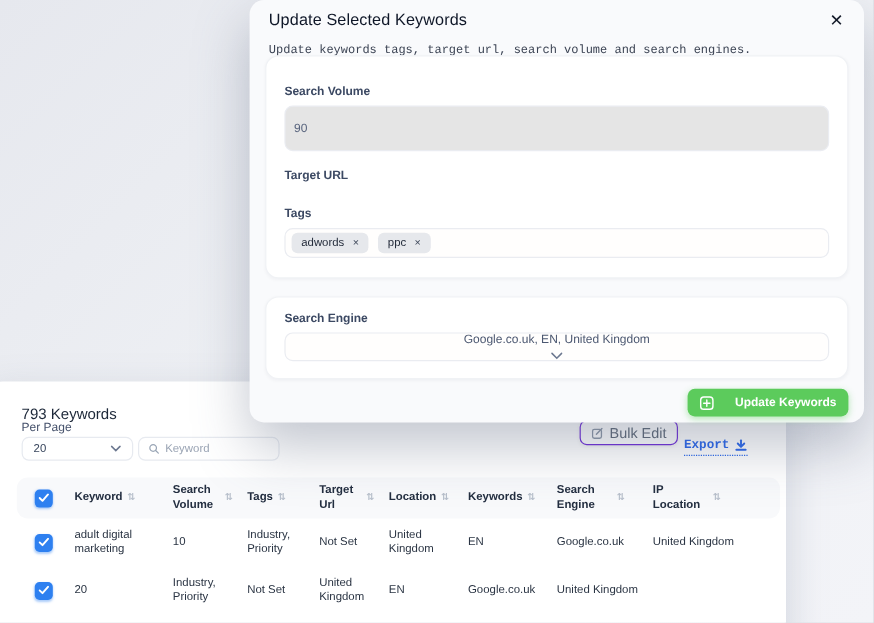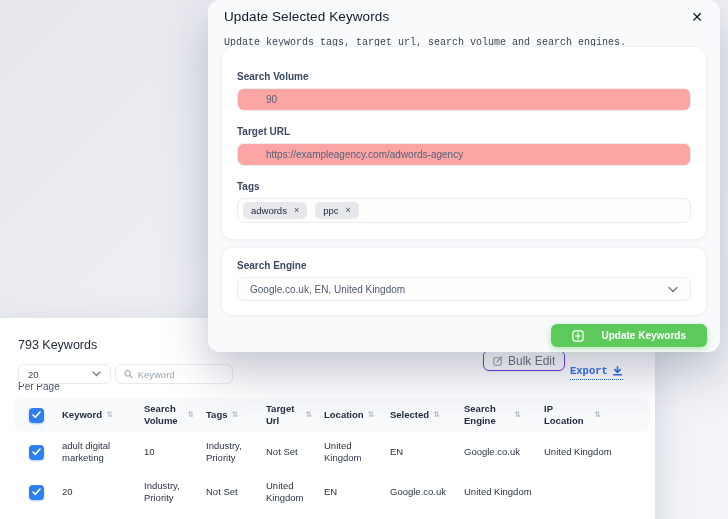--- a/index.html
+++ b/index.html
@@ -10,21 +10,21 @@
     background:linear-gradient(135deg,#e6e8ee 0%,#eef0f4 45%,#f3f4f8 100%);
   }
 
   
   .kw-panel {
     position:absolute; left:-14px; top:318px; width:669px; height:230px;
     background:#ffffff; border-radius:16px;
     box-shadow:0 12px 34px rgba(118,128,150,.28);
   }
   .kw-heading { position:absolute; left:32px; top:20px; font-size:12.5px; font-weight:normal; color:#1c2738; }
-  .kw-perpage-label { position:absolute; left:32px; top:33px; font-size:10px; color:#44506a;margin-top:30px; }
+  .kw-perpage-label { position:absolute; left:32px; top:33px; font-size:10px; color:#44506a; }
   .pp-select {
     position:absolute; left:32px; top:46px; width:93px; height:20px;
     background:#fff; border:1px solid #e7eaf0; border-radius:6px;
     display:flex; align-items:center; justify-content:space-between; padding:0 9px;
     font-size:9.5px; color:#3a475e; cursor:pointer;
   }
   .kw-search {
     position:absolute; left:129px; top:46px; width:118px; height:20px;
     background:#fff; border:1px solid #e7eaf0; border-radius:6px;
     display:flex; align-items:center; gap:5px; padding:0 8px;
@@ -82,41 +82,41 @@
   }
   .m-card {
     position:absolute; left:13px; width:486px; background:#ffffff;
     border:1px solid #f0f2f5; border-radius:11px;
     box-shadow:0 1px 3px rgba(25,35,60,.04);
   }
   .card-fields { top:46px; padding:24px 15px 16px; }
   .card-engine { top:247px; padding:12px 15px 14px; }
   .f-label { display:block; font-size:10px; font-weight:bold; color:#3c4963; margin-bottom:6px; }
   .f-input {
-    width:100%; height:23px; border:1px solid #eaecf1; border-radius:7px;
-    background:#fca5a5; padding:0 28px; font-size:10px; color:#55617b;
+    width:100%; height:38px; border:1px solid #eaecf1; border-radius:7px;
+    background:#e5e5e5; padding:0 7px; font-size:10px; color:#55617b;
     font-family:inherit; outline:none;
   }
   .f-gap { height:15px; }
   .tags-box {
     width:100%; min-height:25px; border:1px solid #eaecf1; border-radius:7px;
     background:#fffefd; padding:3px 5px; display:flex; align-items:center; gap:8px;
   }
   .chip {
     background:#e6e8ec; border-radius:5px; padding:3px 8px;
     display:flex; align-items:center; gap:7px; font-size:9.5px; color:#232b3a;
   }
   .chip .x { color:#444e60; font-size:9px; cursor:pointer; line-height:1; }
   .sel-box {
     width:100%; height:24px; border:1px solid #eaecf1; border-radius:7px;
     background:#fffefd; padding:0 12px; display:flex; align-items:center;
-    justify-content:space-between; font-size:10px; color:#4c5871; cursor:pointer;
+    justify-content:space-between; font-size:10px; color:#4c5871; cursor:pointer;flex-direction:column;
   }
   .update-btn {
-    position:absolute; right:13px; top:324px; height:23px; padding:0 21px;
+    position:absolute; right:13px; top:324px; height:23px; padding:0 10px;
     background:#5ccb5c; border:none; border-radius:6px;
     display:flex; align-items:center; gap:18px; cursor:pointer;
     box-shadow:0 2px 6px rgba(92,203,92,.45);
   }
   .update-btn span { font-size:10px; font-weight:bold; color:#ffffff; }
 </style>
 </head>
 <body>
 
 <div id="stage">
@@ -180,21 +180,21 @@
           </div>
         <div class="cell">
             <span class="hlabel">Target Url</span>
             <span class="sort-ic">⇅</span>
           </div>
         <div class="cell">
             <span class="hlabel wide">Location</span>
             <span class="sort-ic">⇅</span>
           </div>
         <div class="cell">
-            <span class="hlabel wide">Selected</span>
+            <span class="hlabel wide">Keywords</span>
             <span class="sort-ic">⇅</span>
           </div>
         <div class="cell">
             <span class="hlabel">Search Engine</span>
             <span class="sort-ic">⇅</span>
           </div>
         <div class="cell">
             <span class="hlabel">IP Location</span>
             <span class="sort-ic">⇅</span>
           </div>
@@ -240,21 +240,20 @@
   <div class="modal">
     <div class="modal-title">Update Selected Keywords</div>
     <div class="modal-sub">Update keywords tags, target url, search volume and search engines.</div>
     <div class="modal-close">✕</div>
 
     <div class="m-card card-fields">
       <label class="f-label">Search Volume</label>
       <input class="f-input" type="text" value="90" style="">
       <div class="f-gap"></div>
       <label class="f-label">Target URL</label>
-      <input class="f-input" type="text" value="https://exampleagency.com/adwords-agency" style="">
       <div class="f-gap"></div>
       <label class="f-label">Tags</label>
       <div class="tags-box">
         <span class="chip">
           <span>adwords</span>
           <span class="x">×</span>
         </span>
         <span class="chip">
           <span>ppc</span>
           <span class="x">×</span>

